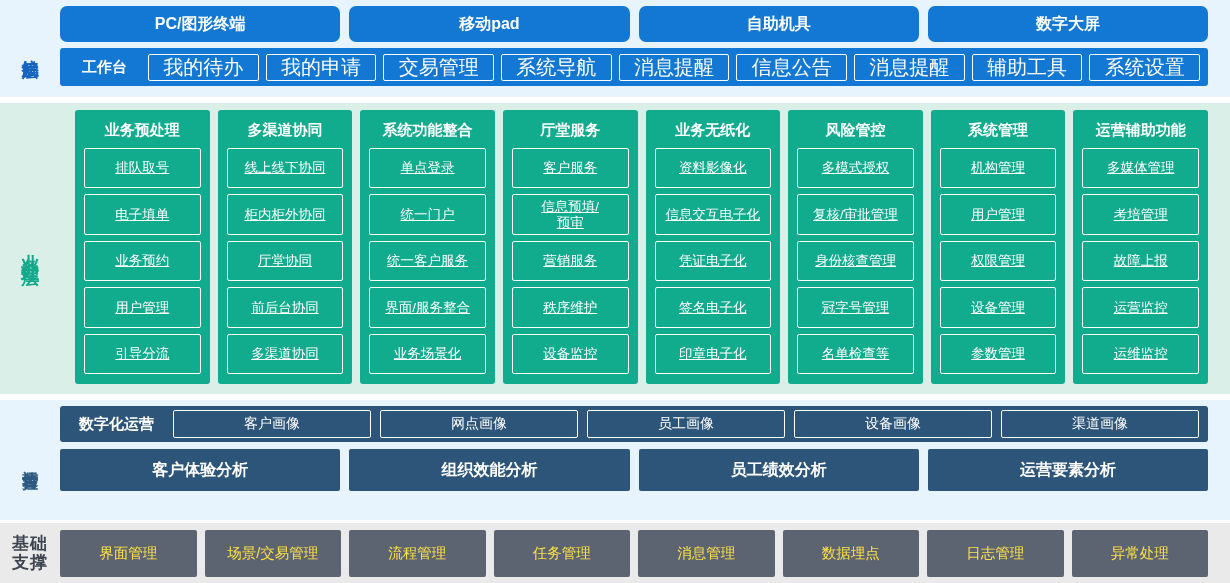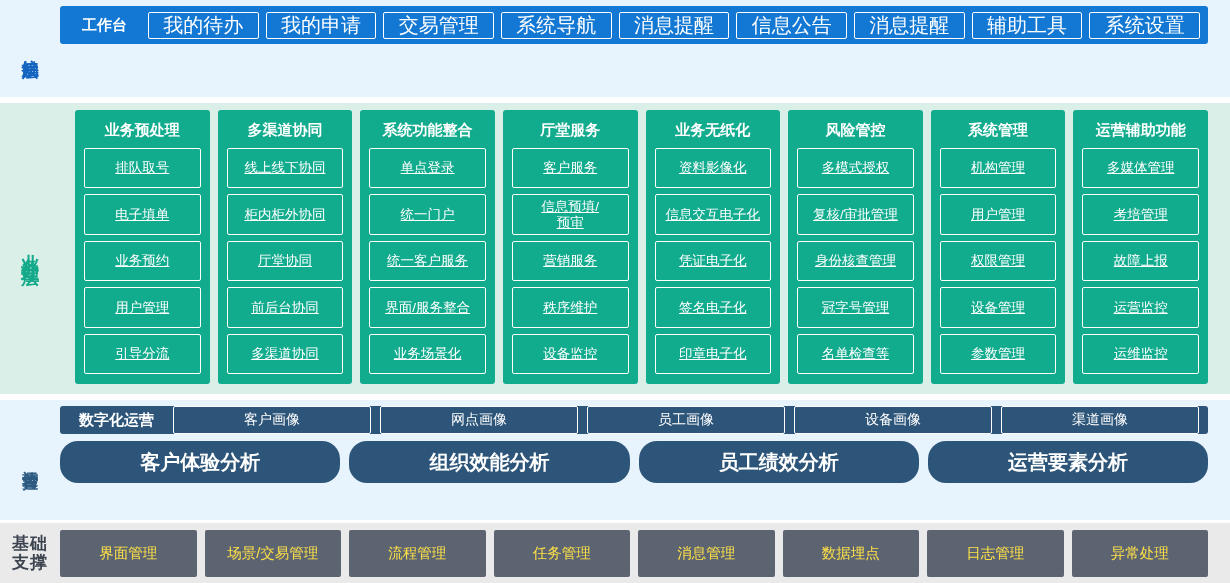--- a/index.html
+++ b/index.html
@@ -64,36 +64,36 @@
     color: #ffffff; font-size: 13.5px; line-height: 1.15;
     display: flex; align-items: center; justify-content: center;
     text-align: center; padding: 0 2px; white-space: pre-line; text-decoration: underline;
   }
 
   
   #layer-ops { height: 120px; background: #e8f4fd; }
   #layer-ops .band-label { color: #2d5a80; font-size: 16px; letter-spacing: 1px; }
   .ops-body { padding: 6px 22px 8px 0; display: flex; flex-direction: column; gap: 7px; }
   .ops-portrait-row {
-    height: 28px; background: #2d5579; border-radius: 3px;
+    height: 36px; background: #2d5579; border-radius: 3px;
     display: flex; align-items: center; gap: 9px; padding: 0 9px;
   }
   .ops-portrait-label {
     color: #ffffff; font-weight: bold; font-size: 15px;
     padding: 0 10px; white-space: nowrap;
   }
   .ops-portrait-item {
     flex: 1 1 0; height: 28px; border: 1px solid #ffffff; border-radius: 2px;
     color: #ffffff; font-size: 14px;
     display: flex; align-items: center; justify-content: center; white-space: nowrap;
   }
   .ops-analysis-row { display: flex; gap: 9px; height: 42px; }
   .ops-analysis-item {
-    flex: 1 1 0; background: #2d5579; border-radius: 18px;
-    color: #ffffff; font-weight: bold; font-size: 20px;
+    flex: 1 1 0; background: #2d5579; border-radius: 2px;
+    color: #ffffff; font-weight: bold; font-size: 16px;
     display: flex; align-items: center; justify-content: center;
   }
 
   
   #layer-foundation { height: 62px; background: #eaeaea; }
   #layer-foundation .band-label {
     color: #3c4450; font-size: 17px; letter-spacing: 1px;
     writing-mode: horizontal-tb; text-orientation: mixed;
     line-height: 1.1; text-align: center;
   }
@@ -109,20 +109,26 @@
   .spacer-6 { height: 6px; background: #ffffff; width: 1230px; }
 </style>
 </head>
 <body>
 
 <div id="root">
 
   <section class="band" id="layer-contact">
     <div class="band-label">接触层</div>
     <div class="band-body contact-body">
+      <div class="channel-row">
+        <div class="channel-box">PC/图形终端</div>
+        <div class="channel-box">移动pad</div>
+        <div class="channel-box">自助机具</div>
+        <div class="channel-box">数字大屏</div>
+      </div>
       <div class="work-row">
         <div class="work-label">工作台</div>
         <div class="work-item">我的待办</div>
         <div class="work-item">我的申请</div>
         <div class="work-item">交易管理</div>
         <div class="work-item">系统导航</div>
         <div class="work-item">消息提醒</div>
         <div class="work-item">信息公告</div>
         <div class="work-item">消息提醒</div>
         <div class="work-item">辅助工具</div>

